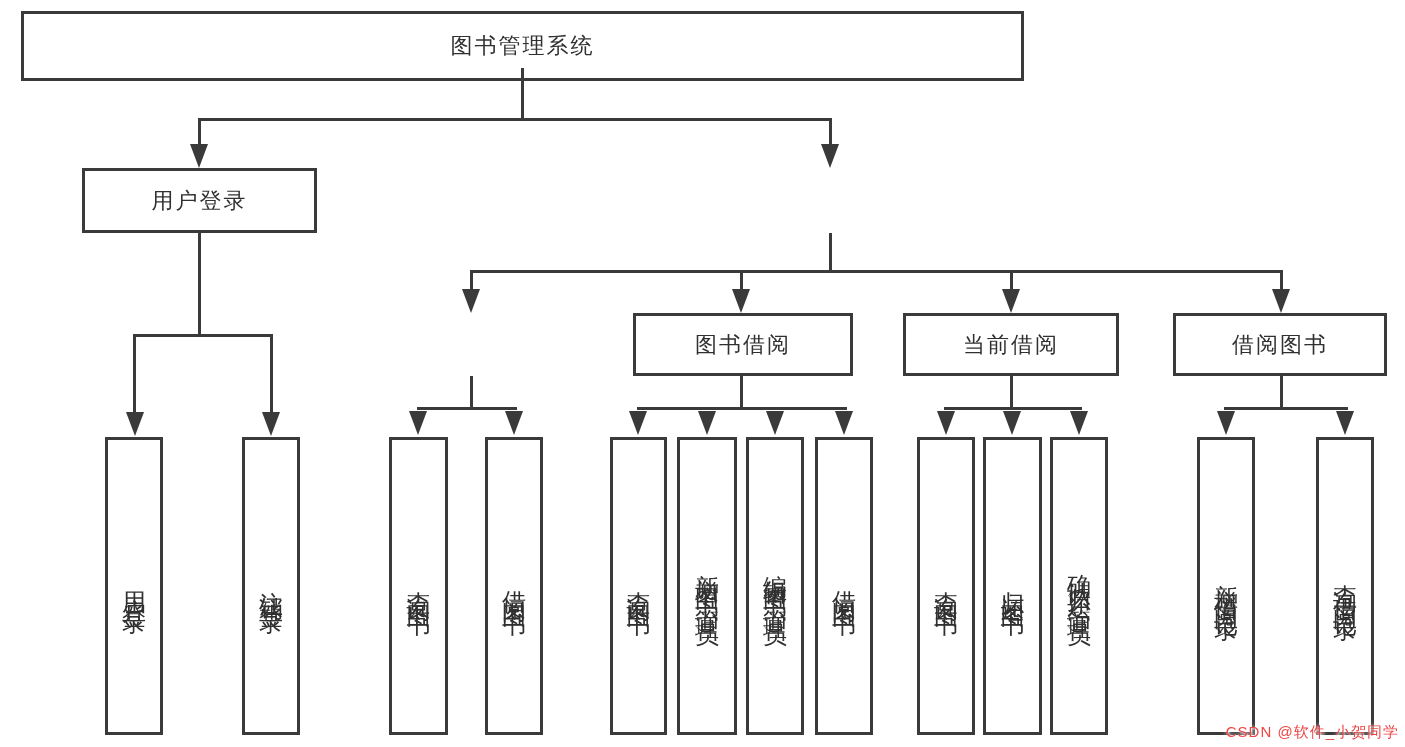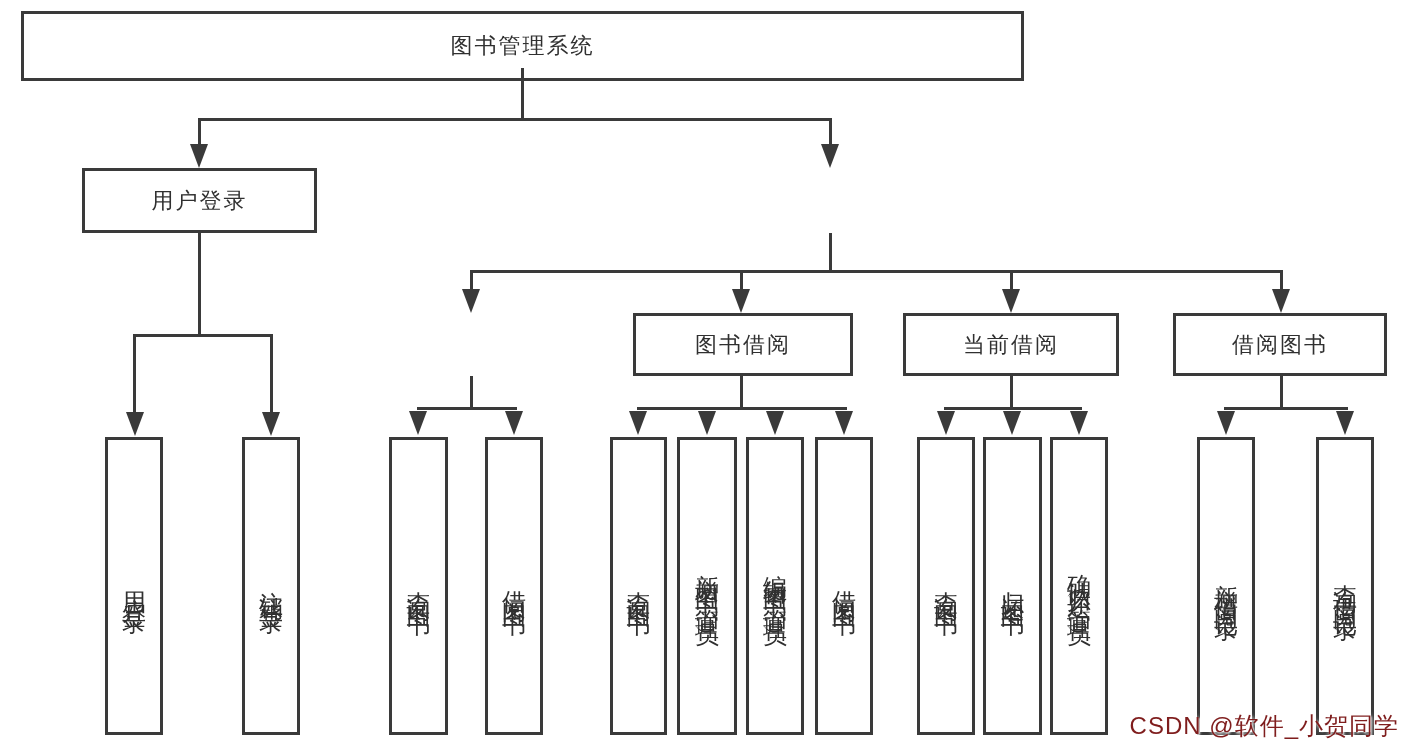--- a/index.html
+++ b/index.html
@@ -25,21 +25,21 @@
   .vline { width:3px; }
   .hline { height:3px; }
   .arrow {
     position:absolute; width:0; height:0;
     border-left:9px solid transparent;
     border-right:9px solid transparent;
     border-top:24px solid #3a3a3a;
   }
   .watermark {
     position:absolute; right:6px; bottom:5px;
-    font-size:24px; color:#7f1d1d; letter-spacing:1px;
+    font-size:15px; color:#ef4444; letter-spacing:1px;
     text-shadow:0 0 4px #ffffff, 1px 1px 2px #ffffff;
     z-index:5; white-space:nowrap;
   }
 </style>
 </head>
 <body>
 
 <div class="canvas">
 
   <div class="node hnode" style="left:21px;top:11px;width:1003px;height:70px">图书管理系统</div>

